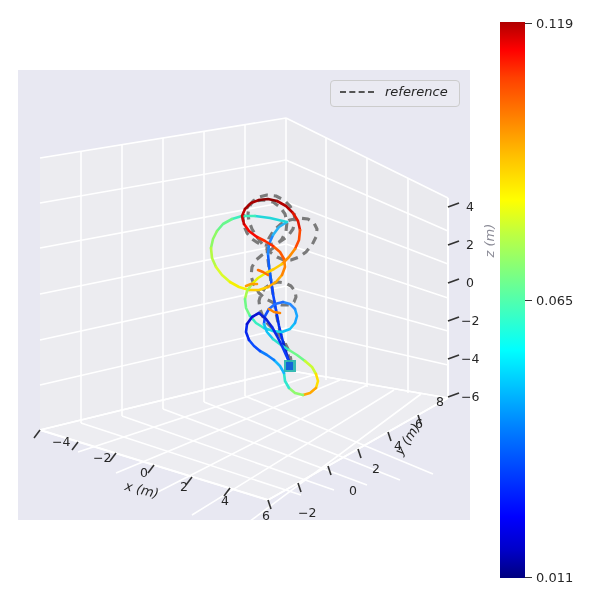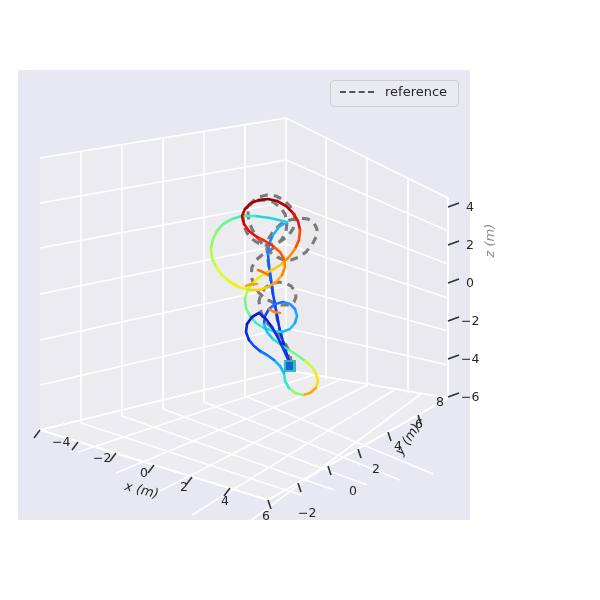--- a/index.html
+++ b/index.html
@@ -55,20 +55,21 @@
     top: 80px;
     height: 27px;
     box-sizing: border-box;
     background: #eaeaf2;
     border: 1px solid #cccccc;
     border-radius: 4px;
     display: flex;
     align-items: center;
     padding: 0 11px 4px 9px;
     gap: 11px;
+    font-style: italic;
   }
   #legend .dashline {
     width: 34px;
     height: 0;
     border-top: 2.0px dashed #555555;
   }
   #legend .lbl {
     font-size: 13px;
     color: #262626;
     white-space: nowrap;
@@ -352,14 +353,26 @@
   <div class="ticklab" style="left:461px; top:313px;">−2</div>
   <div class="ticklab" style="left:461px; top:351px;">−4</div>
   <div class="ticklab" style="left:461px; top:389px;">−6</div>
   <div class="axislab" style="left:489px; top:250px; transform:rotate(-90deg); transform-origin:left center; font-style:italic; color:#8a8a96;">z (m)</div>
 
   <div id="legend">
     <span class="dashline"></span>
     <span class="lbl">reference</span>
   </div>
 
+  <div id="colorbar-wrap">
+    <div id="colorbar"></div>
+
+    <div class="cb-tick" style="top:1px;"></div>
+    <div class="cb-lab" style="top:1px;">0.119</div>
+
+    <div class="cb-tick" style="top:278px;"></div>
+    <div class="cb-lab" style="top:278px;">0.065</div>
+
+    <div class="cb-tick" style="top:555px;"></div>
+    <div class="cb-lab" style="top:555px;">0.011</div>
+  </div>
 
 </div>
 
 </body></html>

